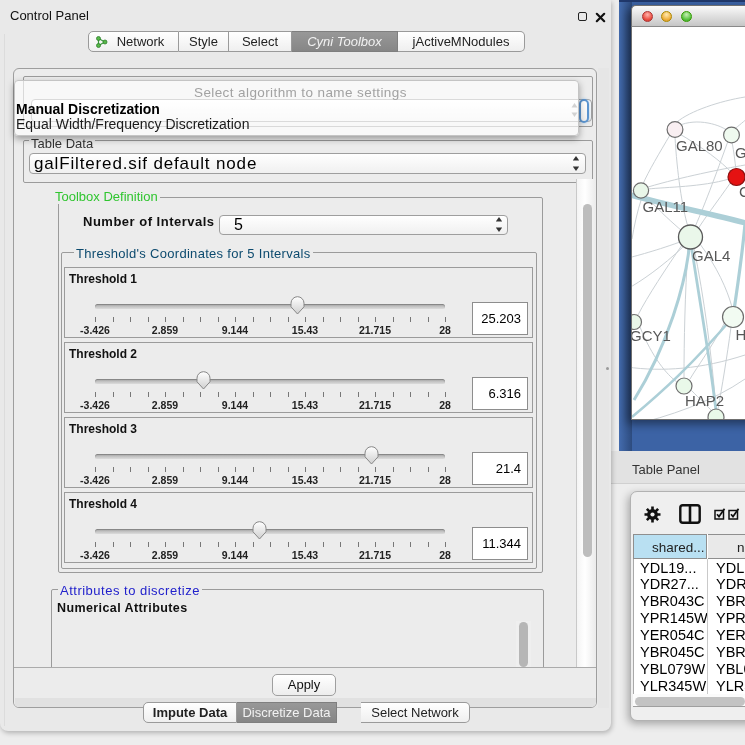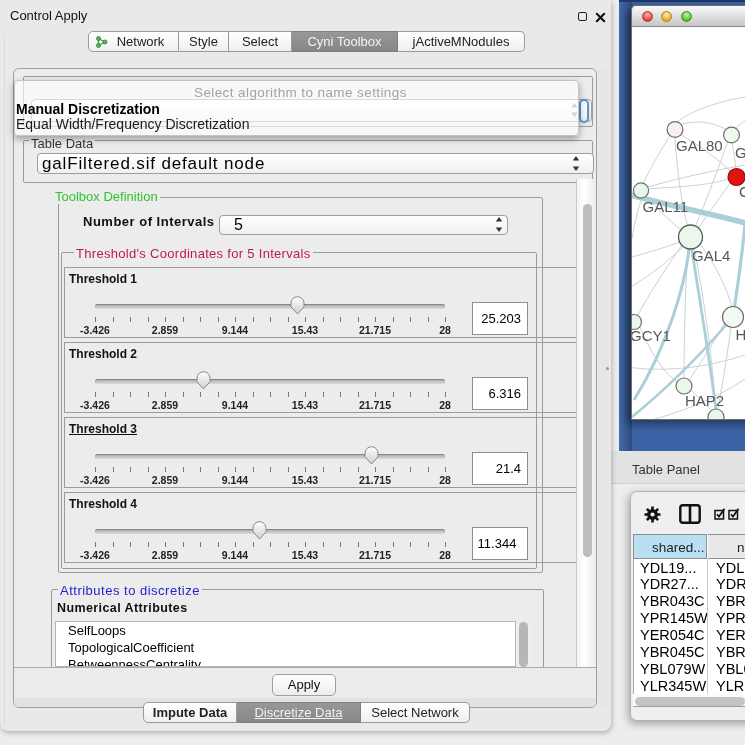--- a/index.html
+++ b/index.html
@@ -41,21 +41,21 @@
 #btn-float{left:578px;top:12px;width:9px;height:9px;border:1.4px solid #222;border-radius:2px;}
 
 #inner{left:13px;top:68px;width:584px;height:640px;background:#ececec;border:1px solid #9e9e9e;border-radius:6px;overflow:hidden;}
 
 .tb{border:1px solid #9b9b9b;border-radius:2px;}
 .tbt{font-size:13px;color:#333;background:#ececec;padding:0 2px;}
 
 .combo{background:linear-gradient(#ffffff,#f0f0f0);border:1px solid #9e9e9e;border-radius:4px;}
 .combo .ct{position:absolute;font-size:13px;color:#000;top:50%;transform:translateY(-50%);}
 
-.thbox{left:50px;width:558px;height:71px;border:1px solid #9b9b9b;}
+.thbox{left:50px;width:469px;height:71px;border:1px solid #9b9b9b;}
 .thname{left:4px;top:4px;font-size:12px;font-weight:bold;color:#111;}
 .track{left:30px;top:36px;width:350px;height:5px;border-radius:2.5px;
   background:linear-gradient(#a9a9a9,#dcdcdc);box-shadow:inset 0 1px 1px rgba(0,0,0,.25);}
 .vbox{left:407px;top:34px;width:56px;height:33px;background:#fff;border:1px solid #8d8d8d;
   font-size:13px;color:#000;text-align:right;line-height:31px;padding-right:6px;}
 .tick{width:1px;height:5px;background:#777;top:49px;}
 .tlab{top:56px;font-size:10.5px;font-weight:600;color:#222;transform:translateX(-50%);}
 .thumb{top:28px;width:15px;height:19px;}
 
 #sbtrack{left:562px;top:110px;width:21px;height:488px;background:linear-gradient(90deg,#f4f4f4,#ffffff 40%,#e9e9e9);border-left:1px solid #c9c9c9;}
@@ -200,75 +200,75 @@
       <div class="row1 t" style="position:absolute;top:160.7px;">YIL052C</div>
       <div class="row2 t" style="position:absolute;top:160.7px;">YIL052C</div>
       <div style="position:absolute;left:74px;top:25px;width:1px;height:148px;background:#c9c9c9;"></div>
     </div>
   <div id="hsb-track"></div>
   <div id="hsb"></div>
   <div id="tbl-bottomline"></div>
 
   <div id="cp"></div>
   <div style="left:4px;top:34px;width:1px;height:692px;background:#dcdcdc;"></div>
-  <div id="cp-title" class="t">Control Apply</div>
+  <div id="cp-title" class="t">Control Panel</div>
   <div id="btn-float"></div>
   <div id="btn-close">
       <svg style="position:absolute;left:595px;top:11.5px;" width="11" height="11" viewBox="0 0 11 11">
         <path d="M1.8 1.8 L9.2 9.2 M9.2 1.8 L1.8 9.2" stroke="#111" stroke-width="2.2" stroke-linecap="round"></path>
       </svg>
     </div>
   <div id="toptabs">
       <div class="seg first" style="left:88px;top:31px;width:91px;padding-left:14px;"><svg width="14" height="14" viewBox="0 0 14 14" style="position:absolute;left:6px;top:3px;">
           <path d="M3.5 3.5 L10 7 M3.5 10.5 L10 7 M3.5 3.5 L3.5 10.5" stroke="#3a9a3a" stroke-width="1.2" fill="none"></path>
           <circle cx="3.5" cy="3.5" r="2" fill="#57b847" stroke="#2d7d2d" stroke-width="0.8"></circle>
           <circle cx="3.5" cy="10.5" r="2" fill="#57b847" stroke="#2d7d2d" stroke-width="0.8"></circle>
           <circle cx="10" cy="7" r="2" fill="#57b847" stroke="#2d7d2d" stroke-width="0.8"></circle>
         </svg>Network</div>
       <div class="seg " style="left:179px;top:31px;width:50px;">Style</div>
       <div class="seg " style="left:229px;top:31px;width:63px;">Select</div>
-      <div class="seg sel" style="left:292px;top:31px;width:106px;">Cyni Toolbox</div>
+      <div class="seg sel" style="left:292px;top:31px;width:106px;font-style:italic;">Cyni Toolbox</div>
       <div class="seg last" style="left:398px;top:31px;width:127px;">jActiveMNodules</div>
     </div>
   <div style="left:598px;top:68px;width:11px;height:640px;background:#e6e6e6;"></div>
   <div style="left:606px;top:367px;width:3px;height:3px;border-radius:50%;background:#9a9a9a;"></div>
   <div id="inner">
 
     <div class="tb" style="left:9px;top:7px;width:570px;height:51px;"></div>
 
     <div class="combo" style="left:17px;top:30px;width:561px;height:23px;"></div>
     <div style="left:564.5px;top:29.5px;width:10.5px;height:24px;border:2.5px solid #5b94cf;border-radius:8px;box-shadow:0 0 3px #a7c8e6;"></div>
     <svg style="left:556px;top:33px;" width="9" height="16" viewBox="0 0 9 16">
         <path d="M4.5 1 L7.5 5.4 H1.5 Z" fill="#8a8a8a"></path>
         <path d="M4.5 15 L7.5 10.6 H1.5 Z" fill="#8a8a8a"></path>
       </svg>
 
     <div class="tb" style="left:9px;top:71px;width:570px;height:43px;"></div>
     <div class="t tbt" style="left:15px;top:67px;">Table Data</div>
-    <div class="combo" style="left:15px;top:84px;width:557px;height:21px;margin-left:8px;">
+    <div class="combo" style="left:15px;top:84px;width:557px;height:21px;">
       <span class="ct" style="left:4px;font-size:17px;letter-spacing:0.85px;">galFiltered.sif default node</span>
     </div>
     <svg style="left:557px;top:86px;" width="10" height="17" viewBox="0 0 10 17">
       <path d="M5 1 L8.2 5.6 H1.8 Z" fill="#333"></path>
         <path d="M5 16 L8.2 11.4 H1.8 Z" fill="#333"></path>
     </svg>
 
     <div class="tb" style="left:44px;top:128px;width:485px;height:376px;"></div>
     <div class="t" style="left:39px;top:120px;font-size:13px;color:#2fc52f;background:#ececec;padding:0 2px;">Toolbox Definition</div>
     <div class="t" style="left:69px;top:145px;font-size:13px;font-weight:bold;letter-spacing:0.5px;color:#111;">Number of Intervals</div>
     <div class="combo" style="left:205px;top:146px;width:289px;height:20px;">
       <span class="ct" style="left:14px;font-size:16px;">5</span>
     </div>
     <svg style="left:480px;top:147px;" width="10" height="17" viewBox="0 0 10 17">
       <path d="M5 1 L8.2 5.6 H1.8 Z" fill="#333"></path>
         <path d="M5 16 L8.2 11.4 H1.8 Z" fill="#333"></path>
     </svg>
 
     <div class="tb" style="left:47px;top:183px;width:476px;height:317px;"></div>
-    <div class="t" style="left:60px;top:177px;font-size:13px;letter-spacing:0.3px;color:#be185d;background:#ececec;padding:0 2px;">Threshold's Coordinates for 5 Intervals</div>
+    <div class="t" style="left:60px;top:177px;font-size:13px;letter-spacing:0.3px;color:#0c4a6e;background:#ececec;padding:0 2px;">Threshold's Coordinates for 5 Intervals</div>
 
     <div class="thbox" style="top:198px;">
         <div class="thname t" style="position:absolute;">Threshold 1</div>
         <div class="track" style="position:absolute;"></div>
         <div class="tick" style="position:absolute;left:30px;"></div>
         <div class="tick" style="position:absolute;left:47.5px;"></div>
         <div class="tick" style="position:absolute;left:65px;"></div>
         <div class="tick" style="position:absolute;left:82.5px;"></div>
         <div class="tick" style="position:absolute;left:100px;"></div>
         <div class="tick" style="position:absolute;left:117.5px;"></div>
@@ -343,21 +343,21 @@
                 <stop offset="0" stop-color="#ffffff"></stop>
                 <stop offset="1" stop-color="#cfcfcf"></stop>
               </linearGradient>
             </defs>
             <path d="M1 7.2 a6.5 6.5 0 0 1 13 0 v3.6 L7.5 18 L1 10.8 Z" fill="url(#tg)" stroke="#878787" stroke-width="1"></path>
           </svg>
         </div>
         <div class="vbox" style="position:absolute;">6.316</div>
       </div>
     <div class="thbox" style="top:348px;">
-        <div class="thname t" style="position:absolute;text-decoration:underline;">Threshold 3</div>
+        <div class="thname t" style="position:absolute;">Threshold 3</div>
         <div class="track" style="position:absolute;"></div>
         <div class="tick" style="position:absolute;left:30px;"></div>
         <div class="tick" style="position:absolute;left:47.5px;"></div>
         <div class="tick" style="position:absolute;left:65px;"></div>
         <div class="tick" style="position:absolute;left:82.5px;"></div>
         <div class="tick" style="position:absolute;left:100px;"></div>
         <div class="tick" style="position:absolute;left:117.5px;"></div>
         <div class="tick" style="position:absolute;left:135px;"></div>
         <div class="tick" style="position:absolute;left:152.5px;"></div>
         <div class="tick" style="position:absolute;left:170px;"></div>
@@ -426,43 +426,38 @@
           <svg width="15" height="19" viewBox="0 0 15 19">
             <defs>
               <linearGradient id="tg" x1="0" y1="0" x2="0" y2="1">
                 <stop offset="0" stop-color="#ffffff"></stop>
                 <stop offset="1" stop-color="#cfcfcf"></stop>
               </linearGradient>
             </defs>
             <path d="M1 7.2 a6.5 6.5 0 0 1 13 0 v3.6 L7.5 18 L1 10.8 Z" fill="url(#tg)" stroke="#878787" stroke-width="1"></path>
           </svg>
         </div>
-        <div class="vbox" style="position:absolute;text-align:center;">11.344</div>
+        <div class="vbox" style="position:absolute;">11.344</div>
       </div>
 
     <div class="tb" style="left:37px;top:520px;width:493px;height:90px;"></div>
     <div class="t" style="left:44px;top:514px;font-size:13px;letter-spacing:0.5px;color:#2222cc;background:#ececec;padding:0 2px;">Attributes to discretize</div>
     <div class="t" style="left:43px;top:532px;font-size:12.5px;font-weight:bold;letter-spacing:0.4px;color:#111;">Numerical Attributes</div>
-    <div style="left:41px;top:552px;width:461px;height:46px;background:#fff;border:1px solid #b5b5b5;overflow:hidden;">
-      <div class="t" style="left:12px;top:1px;font-size:13px;color:#000;position:absolute;">SelfLoops</div>
-      <div class="t" style="left:12px;top:18px;font-size:13px;color:#000;position:absolute;">TopologicalCoefficient</div>
-      <div class="t" style="left:12px;top:35px;font-size:13px;color:#000;position:absolute;">BetweennessCentrality</div>
-      </div>
     <div style="left:502px;top:552px;width:15px;height:46px;background:#efefef;"></div>
     <div style="left:505px;top:553px;width:9px;height:45px;background:#b6b6b6;border-radius:4.5px;"></div>
 
     <div id="sbtrack"></div>
     <div id="sbthumb"></div>
 
     <div id="applybar"></div>
     <div id="hscroll2"></div>
     <div id="applybtn">Apply</div>
   </div>
   <div id="bottomtabs">
       <div class="seg first" style="left:143px;top:702px;width:94px;font-weight:bold;">Impute Data</div>
-      <div class="seg sel" style="left:237px;top:702px;width:124px;text-decoration:underline;">Discretize Data</div>
+      <div class="seg sel" style="left:237px;top:702px;width:100px;">Discretize Data</div>
       <div class="seg last" style="left:361px;top:702px;width:109px;">Select Network</div>
     </div>
   <div id="popup"></div>
   <div id="pp0" class="t" style="left:194px;top:85px;font-size:13.5px;letter-spacing:0.4px;color:#a2a2a2;">Select algorithm to name settings</div>
   <div id="pp1" class="t">Manual Discretization</div>
   <div id="pp2" class="t">Equal Width/Frequency Discretization</div>
 </div>
 
 </body></html>

